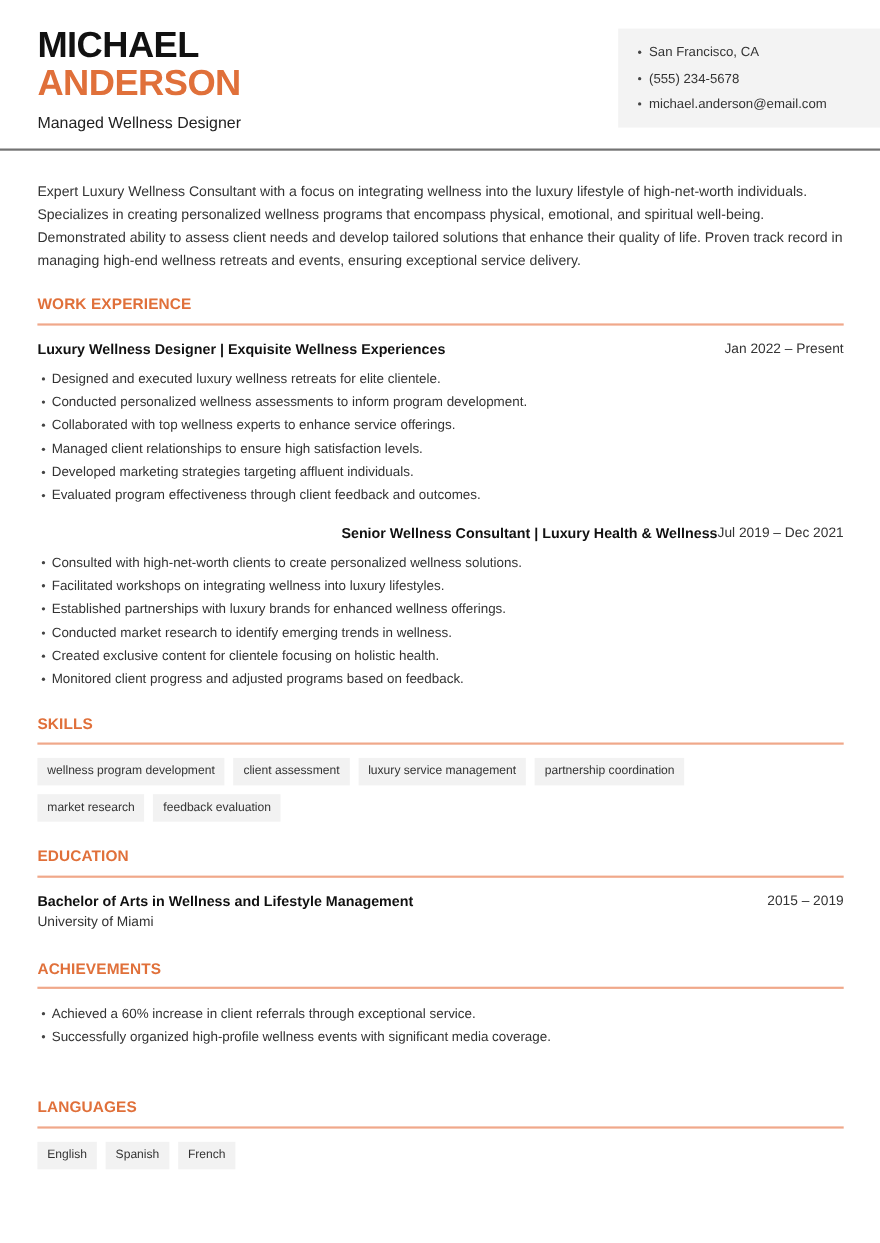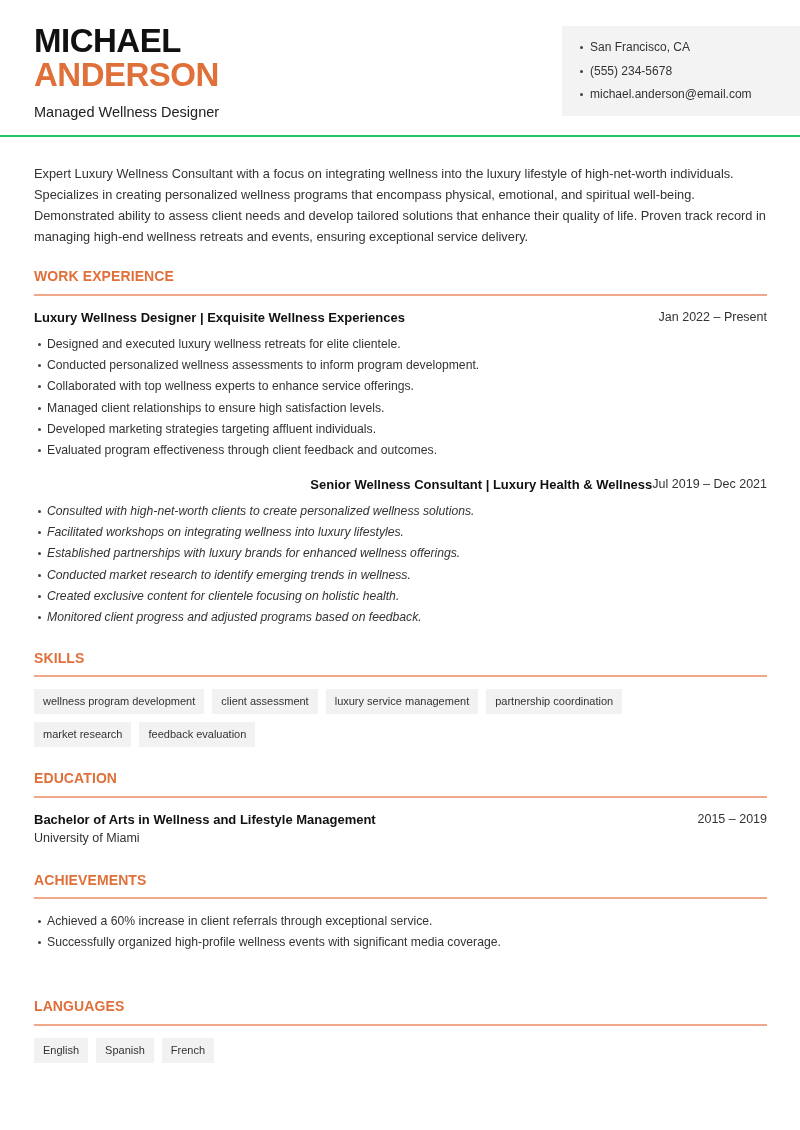--- a/index.html
+++ b/index.html
@@ -6,21 +6,21 @@
     html, body { width: 800px; height: 1130px; background: #ffffff; }
     body {
       font-family: "Liberation Sans", "DejaVu Sans", sans-serif;
       color: #222222;
       position: relative;
       overflow: hidden;
     }
     .header {
       position: relative;
       height: 137px;
-      border-bottom: 2px solid #22c55e;
+      border-bottom: 2px solid #737373;
     }
     .name-block { position: absolute; left: 34px; top: 24px; }
     .first-name {
       font-size: 33px; font-weight: 700; color: #111111;
       line-height: 34px; letter-spacing: -0.5px;
     }
     .last-name {
       font-size: 33px; font-weight: 700; color: #e0703a;
       line-height: 34px; letter-spacing: -0.5px;
     }
@@ -147,21 +147,21 @@
   <li>
       <span class="bullet"></span>
       <span>Evaluated program effectiveness through client feedback and outcomes.</span>
     </li>
 </ul>
 
 <div class="job-head" style="top:477px;justify-content:flex-end;">
   <span class="job-role">Senior Wellness Consultant | Luxury Health &amp; Wellness</span>
   <span class="job-date">Jul 2019 – Dec 2021</span>
 </div>
-<ul class="bullets" style="top:503px;font-style:italic;">
+<ul class="bullets" style="top:503px;">
   <li>
       <span class="bullet"></span>
       <span>Consulted with high-net-worth clients to create personalized wellness solutions.</span>
     </li>
   <li>
       <span class="bullet"></span>
       <span>Facilitated workshops on integrating wellness into luxury lifestyles.</span>
     </li>
   <li>
       <span class="bullet"></span>

